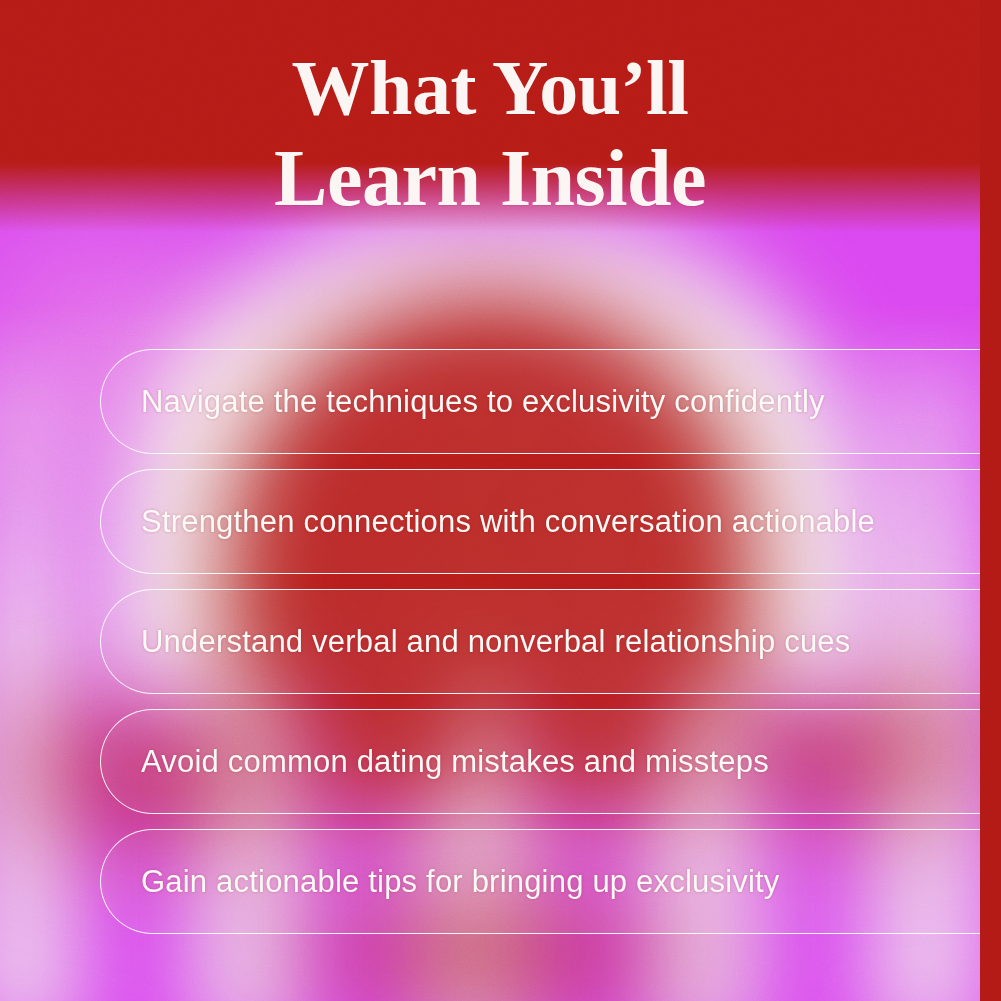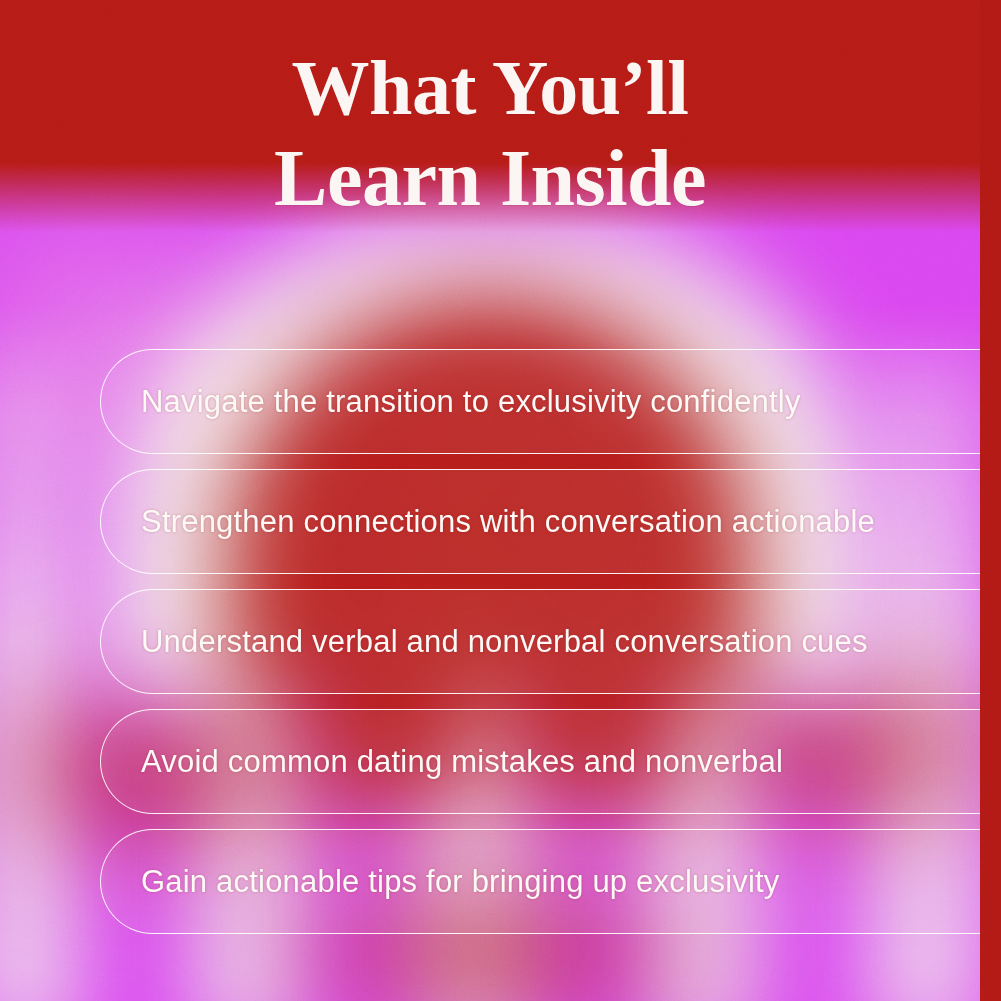--- a/index.html
+++ b/index.html
@@ -216,33 +216,33 @@
   </svg>
 
   <div class="headline">
     <span class="line l1">What You’ll</span>
     <span class="line l2">Learn Inside</span>
   </div>
 
   <div class="pill-stack">
 
     <div class="pill">
-      <span class="pill-label">Navigate the transition to exclusivity confidently</span>
+      <span class="pill-label">Navigate the techniques to exclusivity confidently</span>
     </div>
 
     <div class="pill">
       <span class="pill-label">Strengthen connections with conversation actionable</span>
     </div>
 
     <div class="pill">
-      <span class="pill-label">Understand verbal and nonverbal conversation cues</span>
-    </div>
-
-    <div class="pill">
-      <span class="pill-label">Avoid common dating mistakes and nonverbal</span>
+      <span class="pill-label">Understand verbal and nonverbal relationship cues</span>
+    </div>
+
+    <div class="pill">
+      <span class="pill-label">Avoid common dating mistakes and missteps</span>
     </div>
 
     <div class="pill">
       <span class="pill-label">Gain actionable tips for bringing up exclusivity</span>
     </div>
 
   </div>
 
 </div>
 

